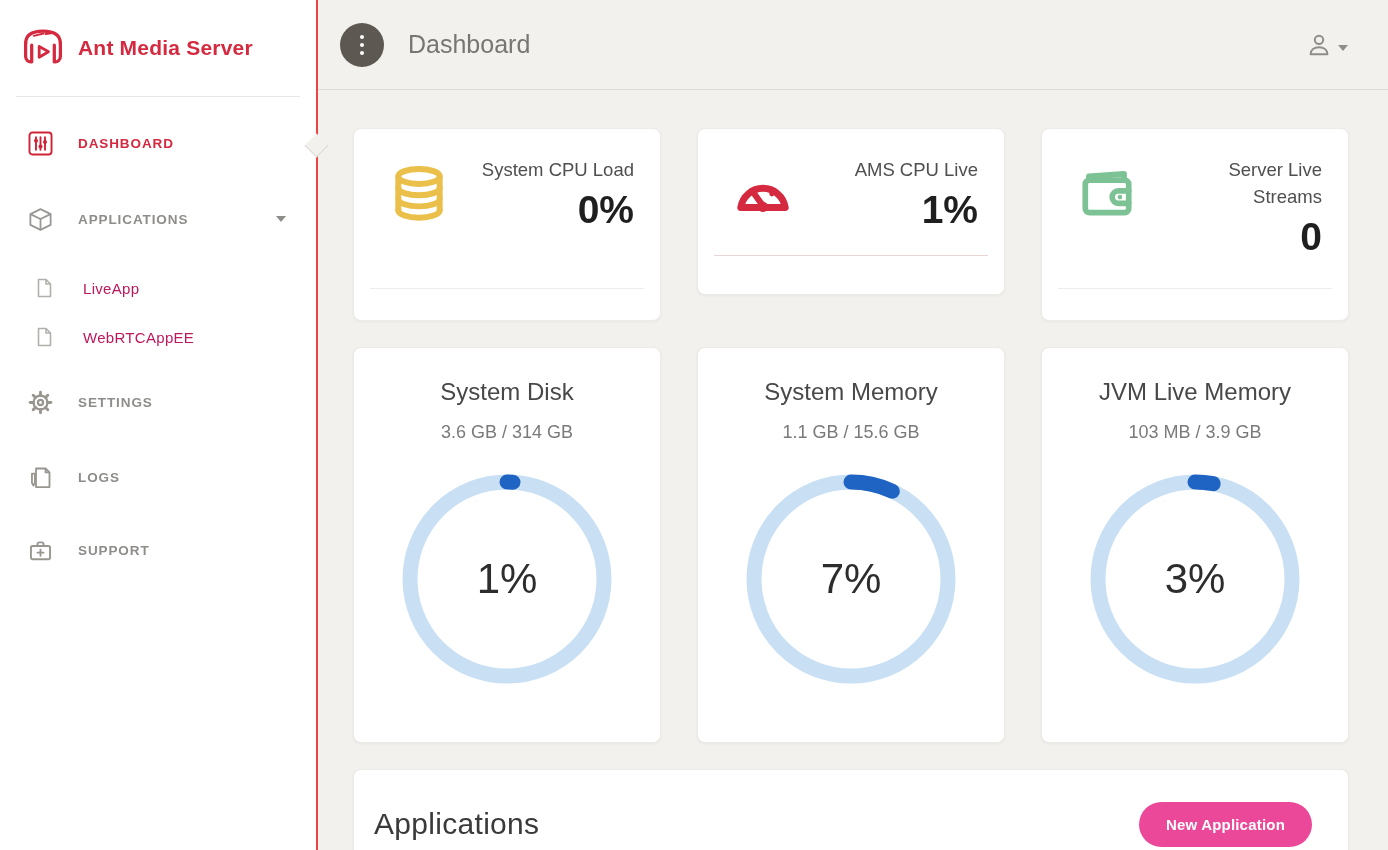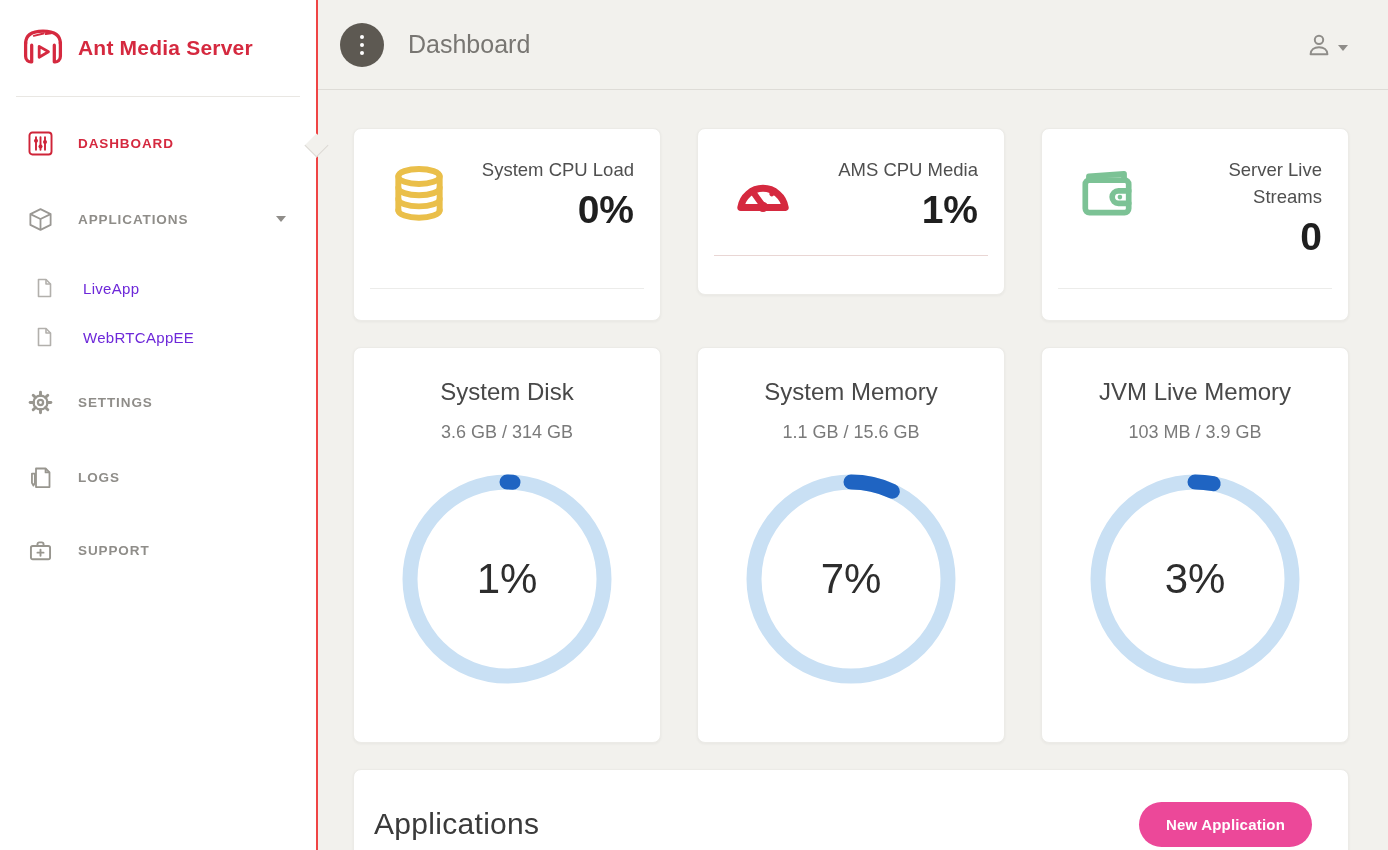--- a/index.html
+++ b/index.html
@@ -28,21 +28,21 @@
   .nav-item {
     display:flex; align-items:center; height:48px; padding-left:27px;
     cursor:pointer; position:relative;
   }
   .nav-item .icon { width:27px; height:27px; display:flex; align-items:center; justify-content:center; }
   .nav-item .label {
     margin-left:24px; font-size:13.5px; letter-spacing:0.9px; color:#8f8d89; font-weight:bold;
   }
   .nav-item.active .label { color:#d5293f; }
   .nav-item.sub { height:44px; padding-left:30px; }
-  .nav-item.sub .label { font-size:15px; letter-spacing:0.3px; color:#6d28d9; font-weight:normal; margin-left:26px; }
+  .nav-item.sub .label { font-size:15px; letter-spacing:0.3px; color:#be185d; font-weight:normal; margin-left:26px; }
   .nav-caret {
     position:absolute; right:30px; width:0; height:0;
     border-left:5px solid transparent; border-right:5px solid transparent;
     border-top:6px solid #8f8d89;
   }
   .active-notch {
     position:absolute; right:-9px; top:137px; width:17px; height:17px;
     background:#f2f1ed; transform:rotate(-45deg);
     border-left:1px solid #dcd9d4; border-bottom:1px solid #dcd9d4;
   }
@@ -259,21 +259,21 @@
       </div>
 
       <div class="card stat-card short">
         <svg class="stat-icon" viewBox="0 0 24 24" fill="none" stroke-width="2.7" stroke-linecap="round" stroke-linejoin="round" stroke="#d5293f">
           <path d="M3.4 17.2 A8.7 8.7 0 0 1 20.6 17.2 Z"></path>
           <path d="M7.4 10.8 L8.6 12 M16.6 10.8 L15.4 12" stroke-width="1.8"></path>
           <path d="M12 16.6 L8.4 11.6" stroke-width="2.4"></path>
           <circle cx="12" cy="17" r="2" stroke="none" fill="#d5293f"></circle>
         </svg>
         <div class="stat-text">
-          <div class="stat-label">AMS CPU Media</div>
+          <div class="stat-label">AMS CPU Live</div>
           <div class="stat-value">1%</div>
         </div>
         <div class="stat-divider warm"></div>
       </div>
 
       <div class="card stat-card">
         <svg class="stat-icon" viewBox="0 0 24 24" fill="none" stroke-width="2.2" stroke-linecap="round" stroke-linejoin="round" stroke="#7cc295">
           <path d="M5 6.6 V5.2 L18.6 4.2 V6.4"></path>
           <rect x="3.6" y="6.6" width="16.8" height="12.6" rx="1.6"></rect>
           <path d="M20.4 10.8 H16.4 A2.4 2.4 0 0 0 16.4 15.6 H20.4"></path>

